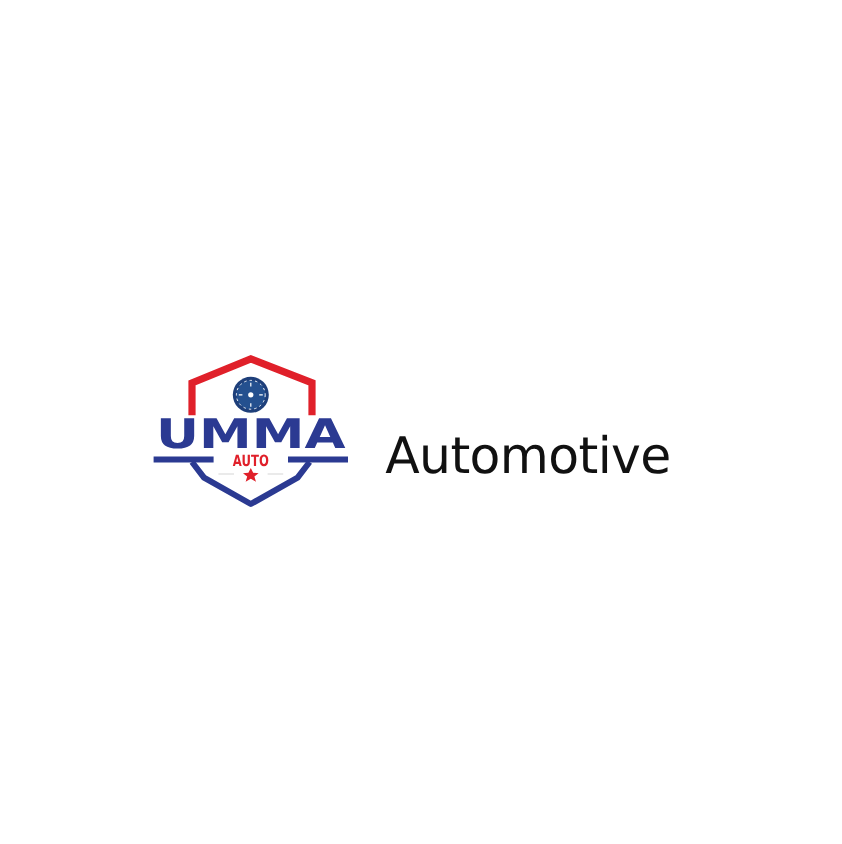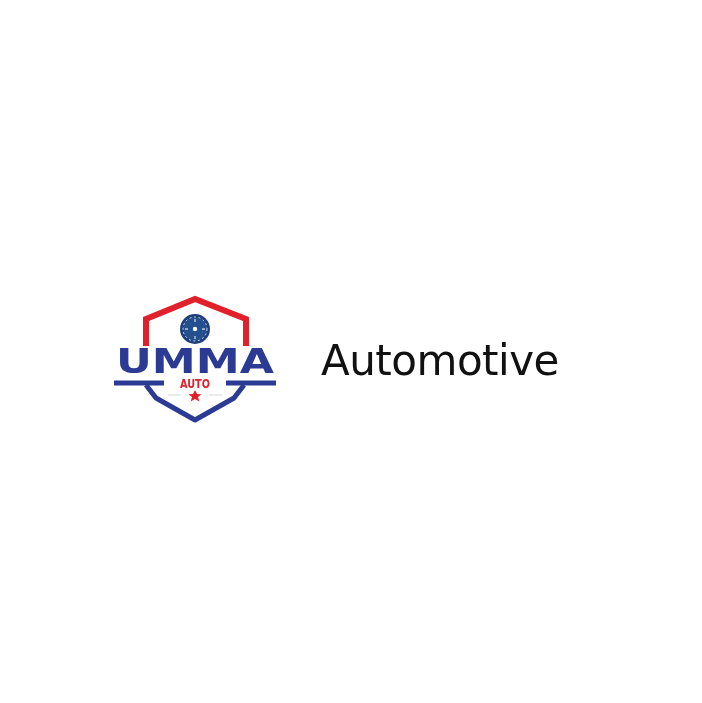--- a/index.html
+++ b/index.html
@@ -1,20 +1,20 @@
 <!DOCTYPE html>
 <html><head>
 <meta charset="utf-8">
 <style>
   html, body { margin: 0; padding: 0; background: #ffffff; }
   body { width: 702px; height: 703px; position: relative; overflow: hidden; }
-  .logo { position: absolute; left: 108px; top: 290px; width: 180px; height: 140px; }
+  .logo { position: absolute; left: 122px; top: 290px; width: 180px; height: 140px; }
   .logo svg { display: block; }
   .tagline {
-    position: absolute; left: 321px; top: 333px;
+    position: absolute; left: 321px; top: 352px;
     font-family: "DejaVu Sans", sans-serif;
     font-size: 42px; line-height: 56px; color: #111111;
     letter-spacing: -0.5px;
     text-align: right;
   }
 </style>
 </head>
 <body>
 
 <div class="logo">

